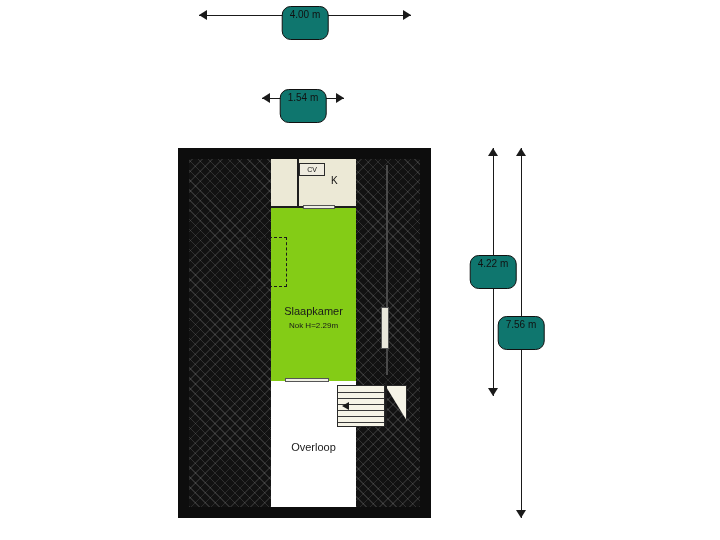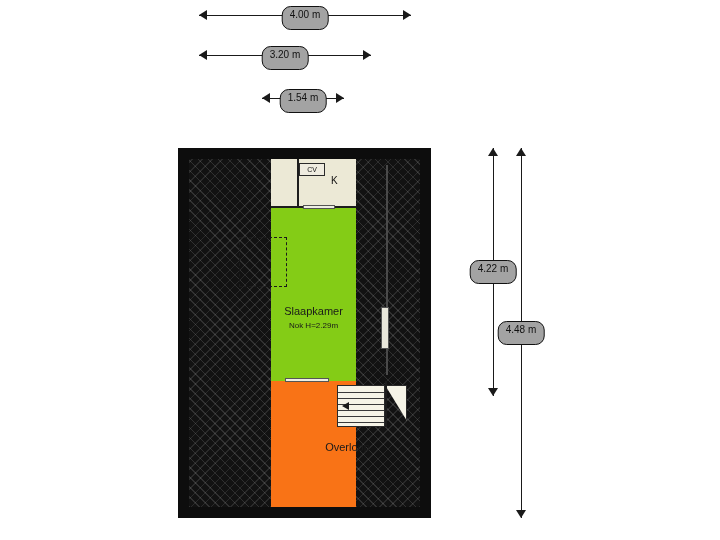--- a/index.html
+++ b/index.html
@@ -46,24 +46,24 @@
   }
   .dim-h .arr.right {
     right: 0;
     border-left: 8px solid #1a1a1a;
   }
   .dim-label {
     position: absolute;
     top: 0px;
     left: 50%;
     transform: translateX(-50%);
-    background: #a3a3a3;
+    background: #0f766e;
     border: 1px solid #111;
     border-radius: 9px;
-    padding: 1px 7px 8px 7px;
+    padding: 1px 7px 18px 7px;
     font-size: 10px;
     line-height: 13px;
     color: #111;
     white-space: nowrap;
   }
 
   
   .dim-v {
     position: absolute;
     width: 18px;
@@ -216,47 +216,41 @@
 
 <div id="stage">
 
   <div class="dim-h" style="left:199px; top:6px; width:212px;">
     <div class="line"></div>
     <div class="arr left"></div>
     <div class="arr right"></div>
     <div class="dim-label">4.00 m</div>
   </div>
 
-  <div class="dim-h" style="left:199px; top:46px; width:172px;">
-    <div class="line"></div>
-    <div class="arr left"></div>
-    <div class="arr right"></div>
-    <div class="dim-label">3.20 m</div>
-  </div>
 
   <div class="dim-h" style="left:262px; top:89px; width:82px;">
     <div class="line"></div>
     <div class="arr left"></div>
     <div class="arr right"></div>
     <div class="dim-label">1.54 m</div>
   </div>
 
   <div class="dim-v" style="left:484px; top:148px; height:248px;">
     <div class="line"></div>
     <div class="arr top"></div>
     <div class="arr bottom"></div>
     <div class="dim-label">4.22 m</div>
   </div>
 
 
   <div class="dim-v" style="left:512px; top:148px; height:370px;">
     <div class="line"></div>
     <div class="arr top"></div>
     <div class="arr bottom"></div>
-    <div class="dim-label">4.48 m</div>
+    <div class="dim-label">7.56 m</div>
   </div>
 
   <div id="plan">
     <div id="interior">
 
       <div class="hatch" style="left:0px; top:0px; width:82px; height:348px;"></div>
 
       <div class="hatch" style="left:167px; top:0px; width:64px; height:348px;"></div>
 
       <div class="hatch" style="left:0px; top:222px; width:82px; height:126px;"></div>
@@ -276,21 +270,21 @@
       <div class="tiny-label" style="left:142px; top:16px; font-size:10px;">K</div>
 
       <div class="window-mark" style="left:114px; top:46px; width:32px; height:4px;"></div>
 
       <div class="dashed-box" style="left:50px; top:78px; width:48px; height:50px;"></div>
 
       <div class="thinline" style="left:197px; top:6px; width:2px; height:210px; background:#4a4a4a;"></div>
 
       <div class="window-mark" style="left:192px; top:148px; width:8px; height:42px; background:#e9e7db;"></div>
 
-      <div class="room" style="left:82px; top:222px; width:85px; height:126px; background:#f97316;padding-left:34px;">
+      <div class="room" style="left:82px; top:222px; width:85px; height:126px; background:#ffffff;">
         <div class="room-label" style="top:60px;">Overloop</div>
       </div>
 
       <div class="window-mark" style="left:96px; top:219px; width:44px; height:4px;"></div>
 
       <div class="stair" style="left:148px; top:226px; width:48px; height:42px;">
         <div class="tread" style="top:6px;"></div>
         <div class="tread" style="top:12px;"></div>
         <div class="tread" style="top:18px;"></div>
         <div class="tread" style="top:24px;"></div>

